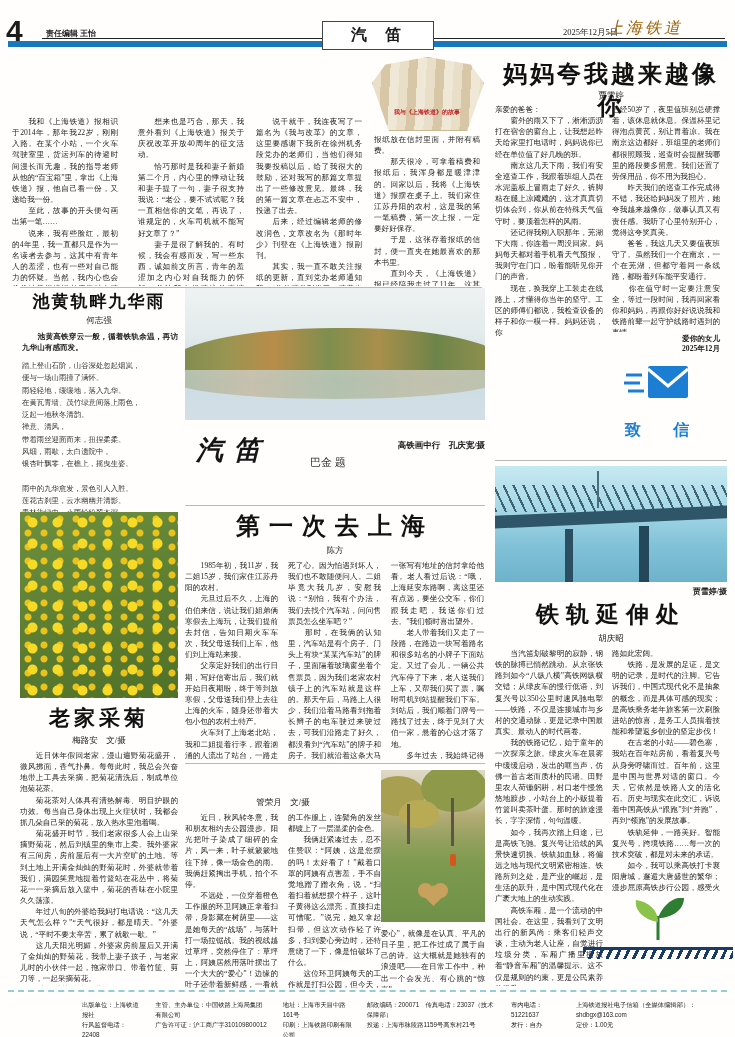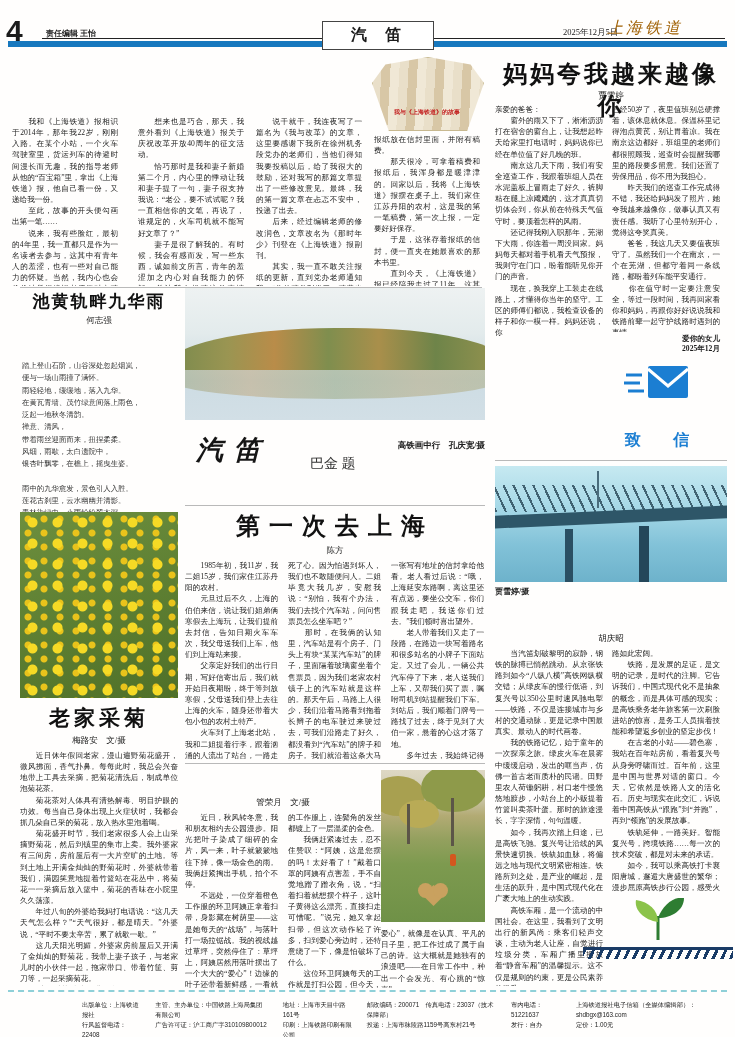--- a/index.html
+++ b/index.html
@@ -61,32 +61,32 @@
      background:linear-gradient(180deg,#ded8c4 0%,#cfcbb3 16%,#b3ab74 30%,#93a05e 46%,#7d9a4f 62%,#6f9147 100%);}
   .canopy{position:absolute;border-radius:50%;}
   .trunk{position:absolute;width:3px;background:#5c5548;}
   #worker{position:absolute;left:66%;top:55%;width:6px;height:12px;background:#d3571e;border-radius:2px;}
   #heart{position:absolute;left:50%;bottom:14px;width:30px;height:25px;transform:translateX(-50%);}
   #heart::before,#heart::after{content:"";position:absolute;width:15px;height:15px;border-radius:50%;background:#c9a15f;top:0;}
   #heart::before{left:0;} #heart::after{right:0;}
   #heart-sq{position:absolute;left:7.5px;top:5px;width:15px;height:15px;background:#c9a15f;transform:rotate(45deg);}
   
   #calligraphy{left:196px;top:432px;font-size:27px;font-weight:900;font-style:italic;letter-spacing:10px;color:#151515;}
-  #calligraphy-by{left:300px;top:455px;font-size:14px;color:#333;padding-left:10px;}
+  #calligraphy-by{left:300px;top:455px;font-size:11px;color:#333;padding-left:10px;}
   #center-caption{left:340px;top:440px;width:145px;font-size:8.5px;text-align:right;font-weight:bold;}
   
   #letter-title{left:495px;top:58px;width:232px;font-size:24px;letter-spacing:3px;}
   #letter-author{left:495px;top:90px;width:232px;text-align:center;}
   #letter-signoff{left:607px;top:334px;width:113px;font-size:7.6px;text-align:right;white-space:pre-line;font-weight:bold;}
   
   #zhixin{left:592px;top:360px;width:130px;text-align:center;}
   #zhixin-label{font-size:16px;font-weight:bold;color:#1b7ed2;letter-spacing:14px;padding-left:14px;
-     font-family:"Liberation Sans",sans-serif;margin-top:20px;}
-  
-  #rails-credit{left:495px;top:586px;width:232px;font-size:8px;font-weight:bold;}
+     font-family:"Liberation Sans",sans-serif;margin-top:10px;}
+  
+  #rails-credit{left:495px;top:586px;width:232px;font-size:8px;text-align:right;font-weight:bold;}
   #rails-title{left:495px;top:599px;width:232px;font-size:23px;letter-spacing:7px;}
   #rails-author{left:495px;top:633px;width:232px;}
   
   #sprout{left:583px;top:898px;width:150px;text-align:center;}
   #sprout-text{display:flex;justify-content:center;align-items:center;gap:6px;
      font-family:"Liberation Sans",sans-serif;font-weight:bold;font-size:17px;color:#1258a8;letter-spacing:6px;}
   #sprout-bar{width:3px;height:20px;background:#1258a8;}
   #sprout-ground{margin-top:3px;border-top:3px solid #1a3b66;height:9px;
      background:repeating-linear-gradient(115deg,#1a3b66 0 3px,transparent 3px 8px);}
   
@@ -122,20 +122,21 @@
 　　那时邮寄给我们通讯员的是一个牛皮纸信封，上面写着我名字，刊发稿件的时间，还很贴心地将那期的</div>
   <div class="col" style="left:374px;top:134px;width:106px;height:152px">报纸放在信封里面，并附有稿费。
 　　那天很冷，可拿着稿费和报纸后，我浑身都是暖津津的。回家以后，我将《上海铁道》报摆在桌子上。我们家住江苏丹阳的农村，这是我的第一笔稿费，第一次上报，一定要好好保存。
 　　于是，这张存着报纸的信封，便一直夹在她最喜欢的那本书里。
 　　直到今天，《上海铁道》报已经陪我走过了11年，这其中多次受到报社编辑老师的帮助。衷心感谢《上海铁道》报，让当年那个火车头里的少年的文学梦得以延续。
 　　即将到来的2026年是一个全新的开始，我和《上海铁道》报的故事在继续，精彩也在继续！</div>
   <div class="divider" style="left:20px;top:287px;width:462px"></div>
 
   <div class="abs headline" style="left:20px;top:290px;width:158px;font-size:17px;letter-spacing:2px">池黄轨畔九华雨</div>
   <div class="abs byline" style="left:20px;top:315px;width:158px">何志强</div>
+  <div class="abs" id="poem-intro">　　池黄高铁穿云一般，循着铁轨余温，再访九华山有感而发。</div>
   <div class="abs" id="poem-body">踏上登山石阶，山谷深处忽起烟岚，
 便与一场山雨撞了满怀。
 雨轻轻地，缓缓地，落入九华。
 在黄瓦青墙、茂竹绿意间落上雨色，
 泛起一地秋冬清韵。
 禅意、清风，
 带着雨丝迎面而来，扭捏柔柔。
 风细，雨歇，太白遗院中，
 银杏叶飘零，在檐上，摇曳生姿。
 
@@ -238,20 +239,21 @@
   <div class="divider" style="left:495px;top:460px;width:232px"></div>
 
   <div class="photo" id="photo-bridge">
     <div id="bridge-truss"></div>
     <div id="bridge-deck"></div>
     <div id="bridge-pier"></div>
     <div id="bridge-pier2"></div>
     <div id="lamp"></div>
   </div>
   <div class="abs" id="rails-credit">贾雪婷/摄</div>
+  <div class="abs headline" id="rails-title">铁轨延伸处</div>
   <div class="abs byline" id="rails-author">胡庆昭</div>
   <div class="col" style="left:495px;top:648px;width:108px;height:338px">　　当汽笛划破黎明的寂静，钢铁的脉搏已悄然跳动。从京张铁路到如今“八纵八横”高铁网纵横交错；从绿皮车的慢行低语，到复兴号以350公里时速风驰电掣——铁路，不仅是连接城市与乡村的交通动脉，更是记录中国最真实、最动人的时代画卷。
 　　我的铁路记忆，始于童年的一次探亲之旅。绿皮火车在晨雾中缓缓启动，发出的哐当声，仿佛一首古老而质朴的民谣。田野里农人荷锄躬耕，村口老牛慢悠悠地踱步，小站台上的小贩提着竹篮叫卖茶叶蛋。那时的旅途漫长，字字深情，句句温暖。
 　　如今，我再次踏上归途，已是高铁飞驰。复兴号让沿线的风景快速切换。铁轨如血脉，将偏远之地与现代文明紧密相连。铁路所到之处，是产业的崛起，是生活的跃升，是中国式现代化在广袤大地上的生动实践。
 　　高铁车厢，是一个流动的中国社会。在这里，我看到了文明出行的新风尚：乘客们轻声交谈，主动为老人让座，自觉进行垃圾分类，车厢广播里播放着“静音车厢”的温馨提示。这不仅是规则的约束，更是公民素养的提升。
 　　更令人动容的是，那些默默奉献的身影。节假日里，铁路职工连续工作，只为确保每一趟列车安全正点。调度室，值班员紧盯屏幕，指挥着千百列火车的运行。轨道旁，巡道工顶风冒雨，检查每一寸钢轨。
 　　他们说：“这是我们的责任与担当。”正是我们所有平凡铁路人的坚守，才让亿万家庭的团圆之</div>
   <div class="col" style="left:612px;top:648px;width:108px;height:246px">路如此宏阔。
 　　铁路，是发展的足证，是文明的记录，是时代的注脚。它告诉我们，中国式现代化不是抽象的概念，而是具体可感的现实；是高铁乘务老年旅客第一次刷脸进站的惊喜，是务工人员揣着技能和希望返乡创业的坚定步伐！
 　　在古老的小站——碧色寨，我站在百年站房前，看着复兴号从身旁呼啸而过。百年前，这里是中国与世界对话的窗口。今天，它依然是铁路人文的活化石。历史与现实在此交汇，诉说着中国高铁从“跟跑”到“并跑”，再到“领跑”的发展故事。

